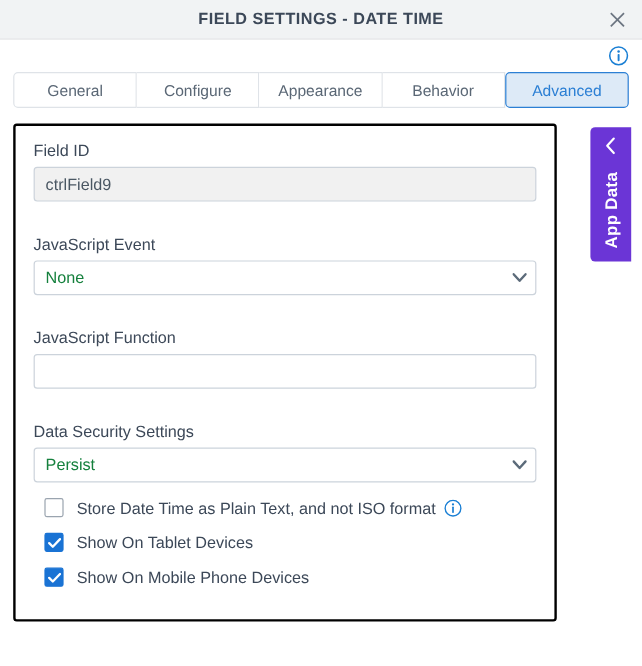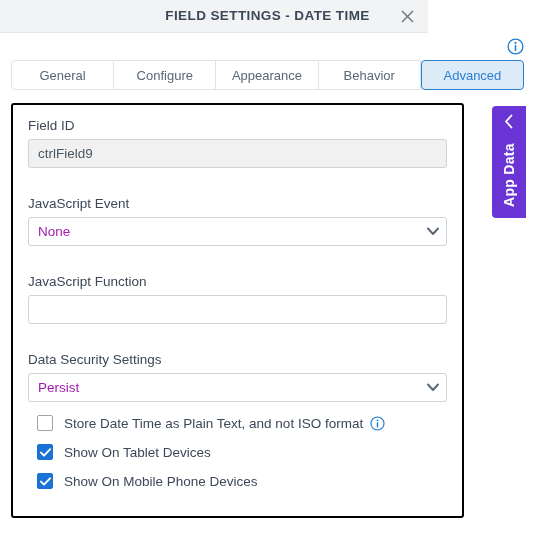--- a/index.html
+++ b/index.html
@@ -17,21 +17,21 @@
     width: 535px;
     height: 555px;
     background: #ffffff;
     box-sizing: border-box;
   }
 
   
   .titlebar {
     position: absolute;
     left: 0; top: 0;
-    width: 428px;
+    width: 535px;
     height: 33px;
     background: #f1f3f4;
     border-bottom: 1px solid #e4e6e8;
     box-sizing: border-box;
   }
   .title-text {
     position: absolute;
     left: 0; top: 0;
     width: 535px;
     line-height: 32px;
@@ -149,21 +149,21 @@
 
   .select-wrap { position: relative; width: 100%; }
   .select-box {
     width: 100%;
     height: 29px;
     box-sizing: border-box;
     border: 1px solid #ccd3db;
     border-radius: 3px;
     background: #ffffff;
     font-size: 13.5px;
-    color: #a21caf;
+    color: #15803d;
     padding: 0 26px 0 9px;
     line-height: 27px;
     cursor: pointer;
     white-space: nowrap;
     overflow: hidden;
   }
   .chev {
     position: absolute;
     right: 8px;
     top: 10px;

